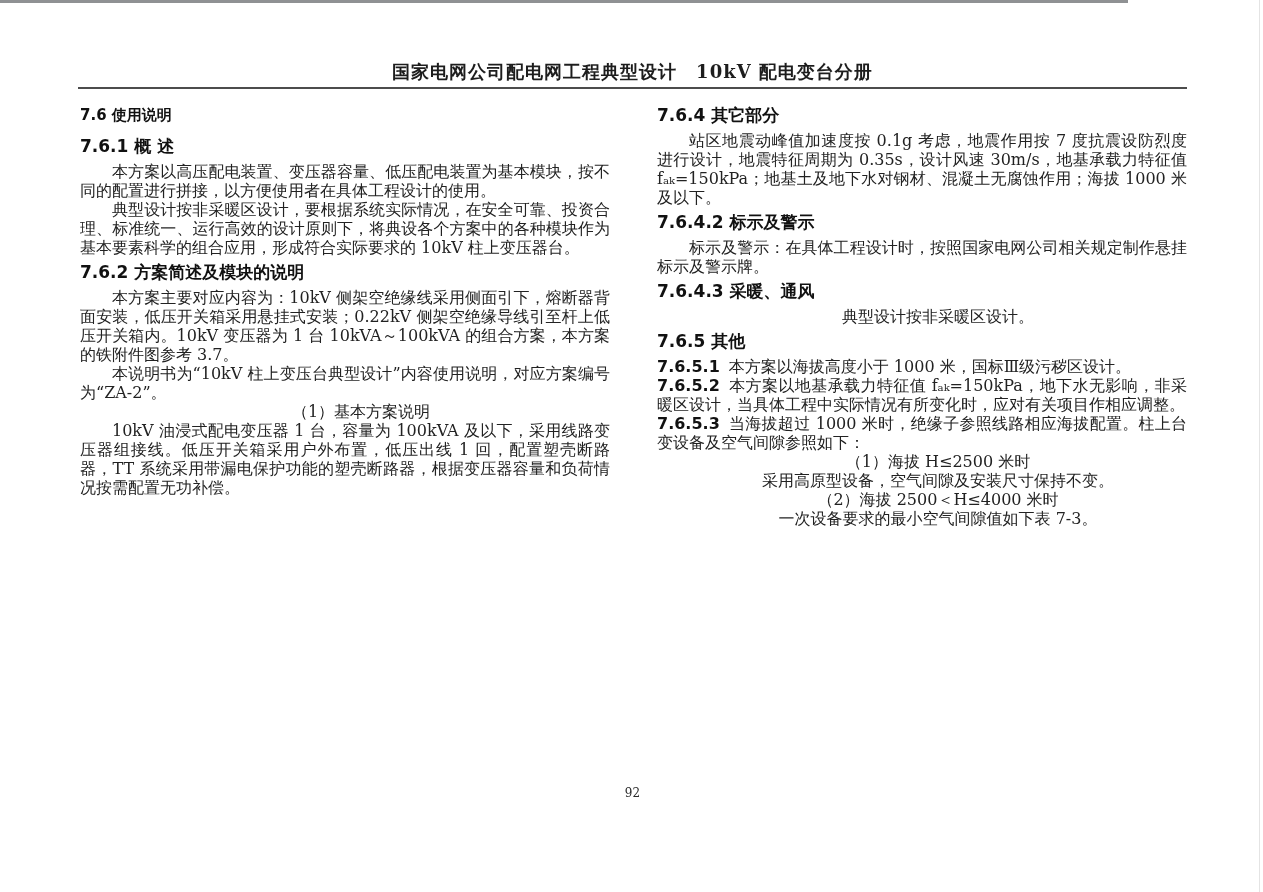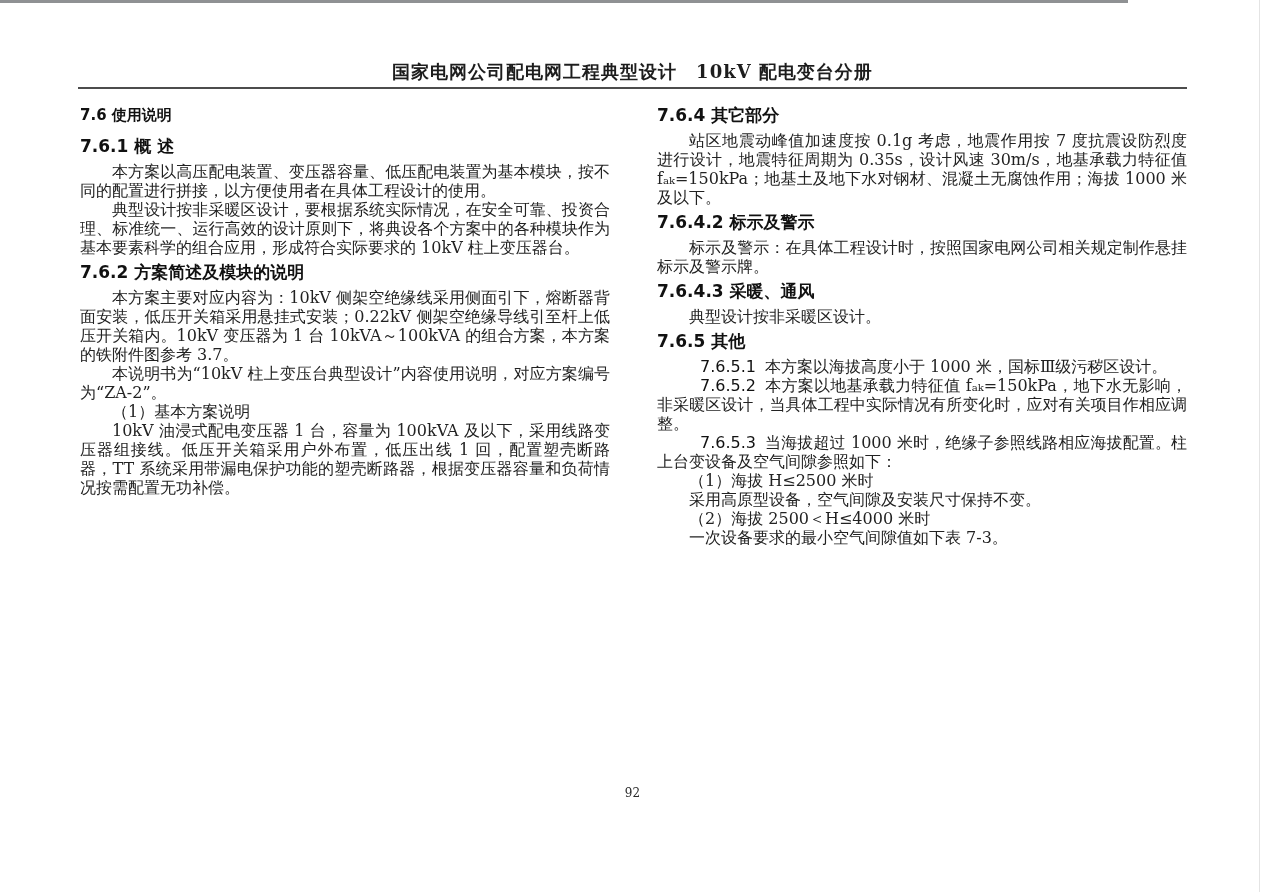--- a/index.html
+++ b/index.html
@@ -61,27 +61,26 @@
   p.body {
     margin: 0;
     font-size: 16px;
     line-height: 19px;
     text-align: justify;
     text-indent: 2em;
     word-break: break-all;
     color: #222222;
   }
   p.body.noindent { text-indent: 0; }
-  p.body.line { text-align: left; }
+  p.body.line { text-align: center; }
   .num {
     font-family: "DejaVu Sans", "Liberation Sans", sans-serif;
-    font-weight: normal;
+    font-weight: bold;
     color: #111111;
     margin-right: 9px;
-    margin-left: 43px;
   }
   .footer {
     position: absolute;
     top: 786px; left: 78px;
     width: 1109px;
     text-align: center;
     font-size: 12px;
     color: #2a2a2a;
   }
 </style>

